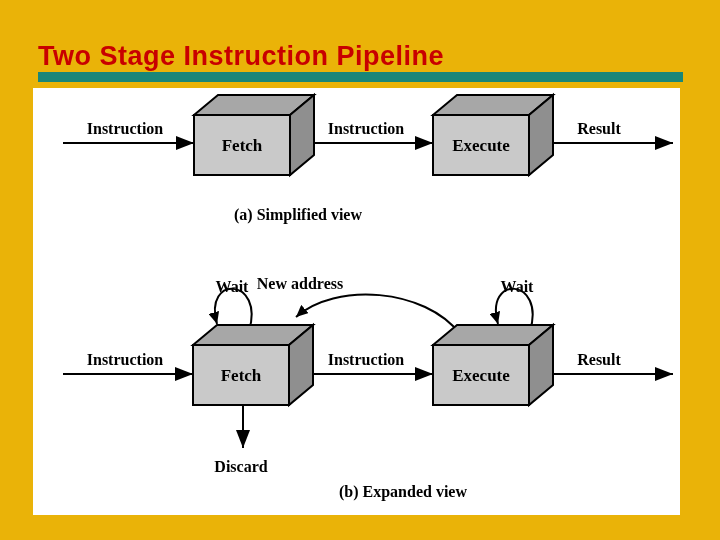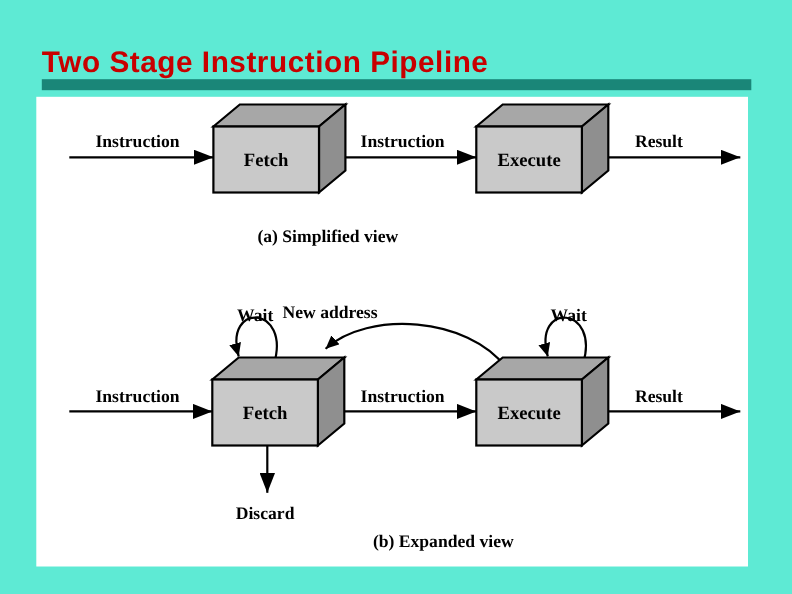--- a/index.html
+++ b/index.html
@@ -2,21 +2,21 @@
 <html><head>
 <meta charset="utf-8">
 <style>
   html, body { margin: 0; padding: 0; }
   body { width: 720px; height: 540px; font-family: "Liberation Sans", sans-serif; }
 
   .slide {
     position: relative;
     width: 720px;
     height: 540px;
-    background: #5eead4;
+    background: #eab308;
     overflow: hidden;
     text-decoration: underline;
   }
 
   .slide-title {
     position: absolute;
     left: 38px;
     top: 41px;
     font-family: "Liberation Sans", sans-serif;
     font-size: 27px;

